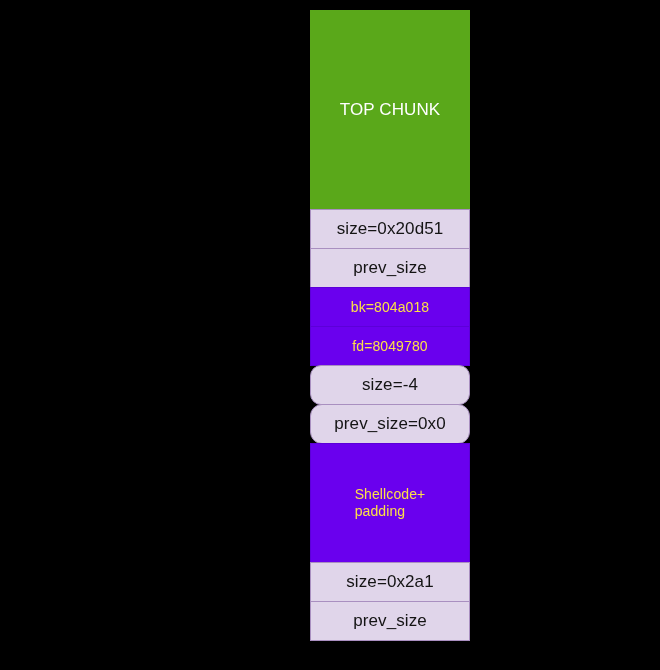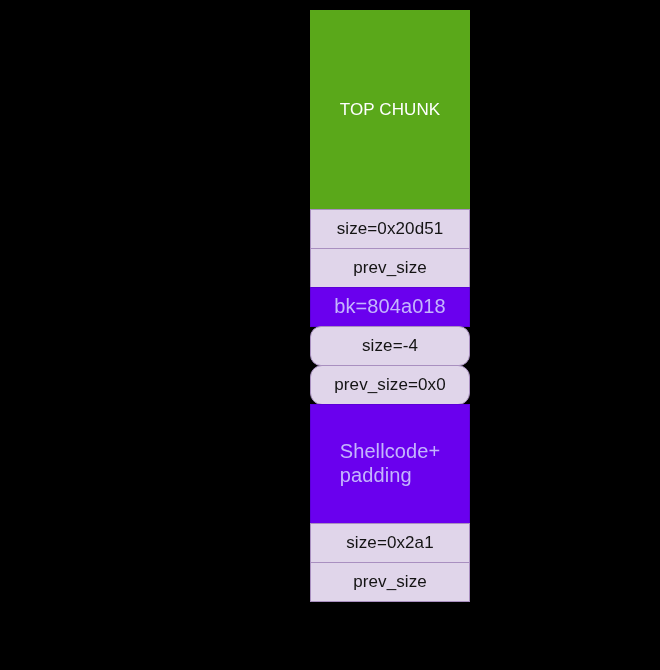--- a/index.html
+++ b/index.html
@@ -47,23 +47,23 @@
   .block.lavender {
     background: #e0d5ea;
     color: #141414;
     border: 1px solid #a98fc0;
     border-top-width: 1px;
     border-bottom-width: 1px;
     font-size: 17px;
   }
   .block.purple {
     background: #6a00ee;
-    color: #c4b5fd;
+    color: #fde047;
     border: 1px solid #5c00d8;
-    font-size: 20px;
+    font-size: 14px;
   }
 
   
   .block + .block {
     margin-top: -1px;
   }
 
   .label {
     display: block;
     padding: 0 4px;
@@ -79,20 +79,23 @@
     </div>
     <div class="block lavender" style="height: 40px; flex: 0 0 40px;">
       <span class="label">size=0x20d51</span>
     </div>
     <div class="block lavender" style="height: 40px; flex: 0 0 40px;">
       <span class="label">prev_size</span>
     </div>
     <div class="block purple" style="height: 40px; flex: 0 0 40px;">
       <span class="label">bk=804a018</span>
     </div>
+    <div class="block purple" style="height: 40px; flex: 0 0 40px;">
+      <span class="label">fd=8049780</span>
+    </div>
     <div class="block lavender" style="height: 40px; flex: 0 0 40px; border-radius: 11px;">
       <span class="label">size=-4</span>
     </div>
     <div class="block lavender" style="height: 40px; flex: 0 0 40px; border-radius: 12px;">
       <span class="label">prev_size=0x0</span>
     </div>
     <div class="block purple" style="height: 120px; flex: 0 0 120px;">
       <span class="label">Shellcode+
 padding</span>
     </div>

